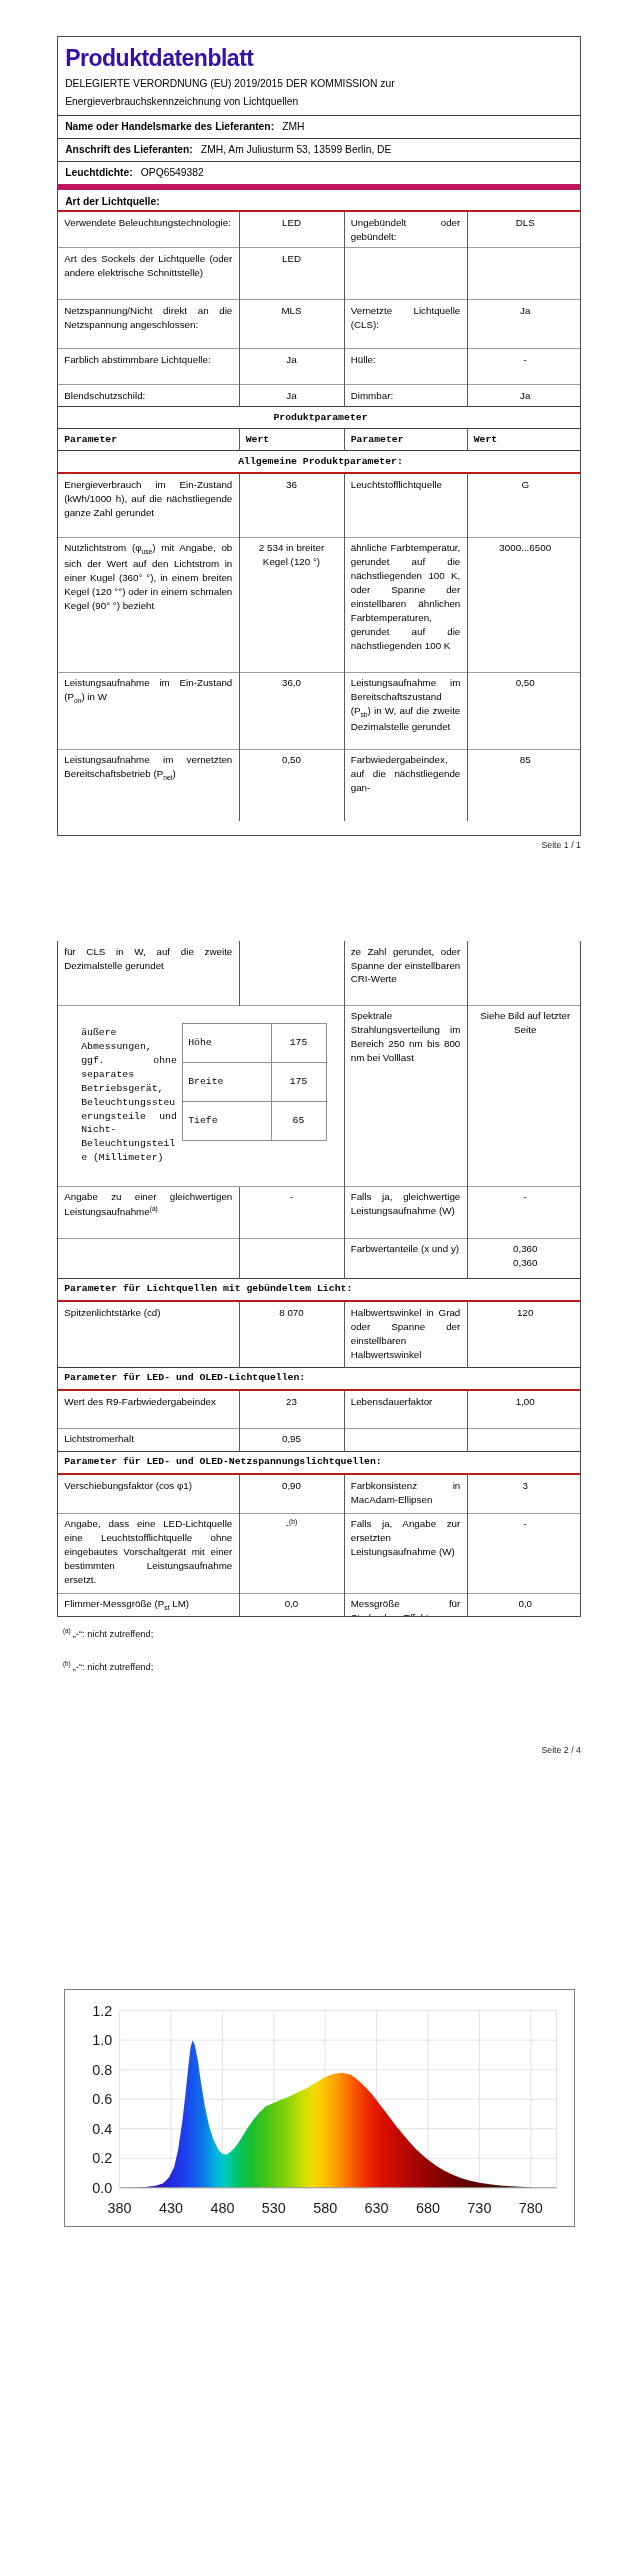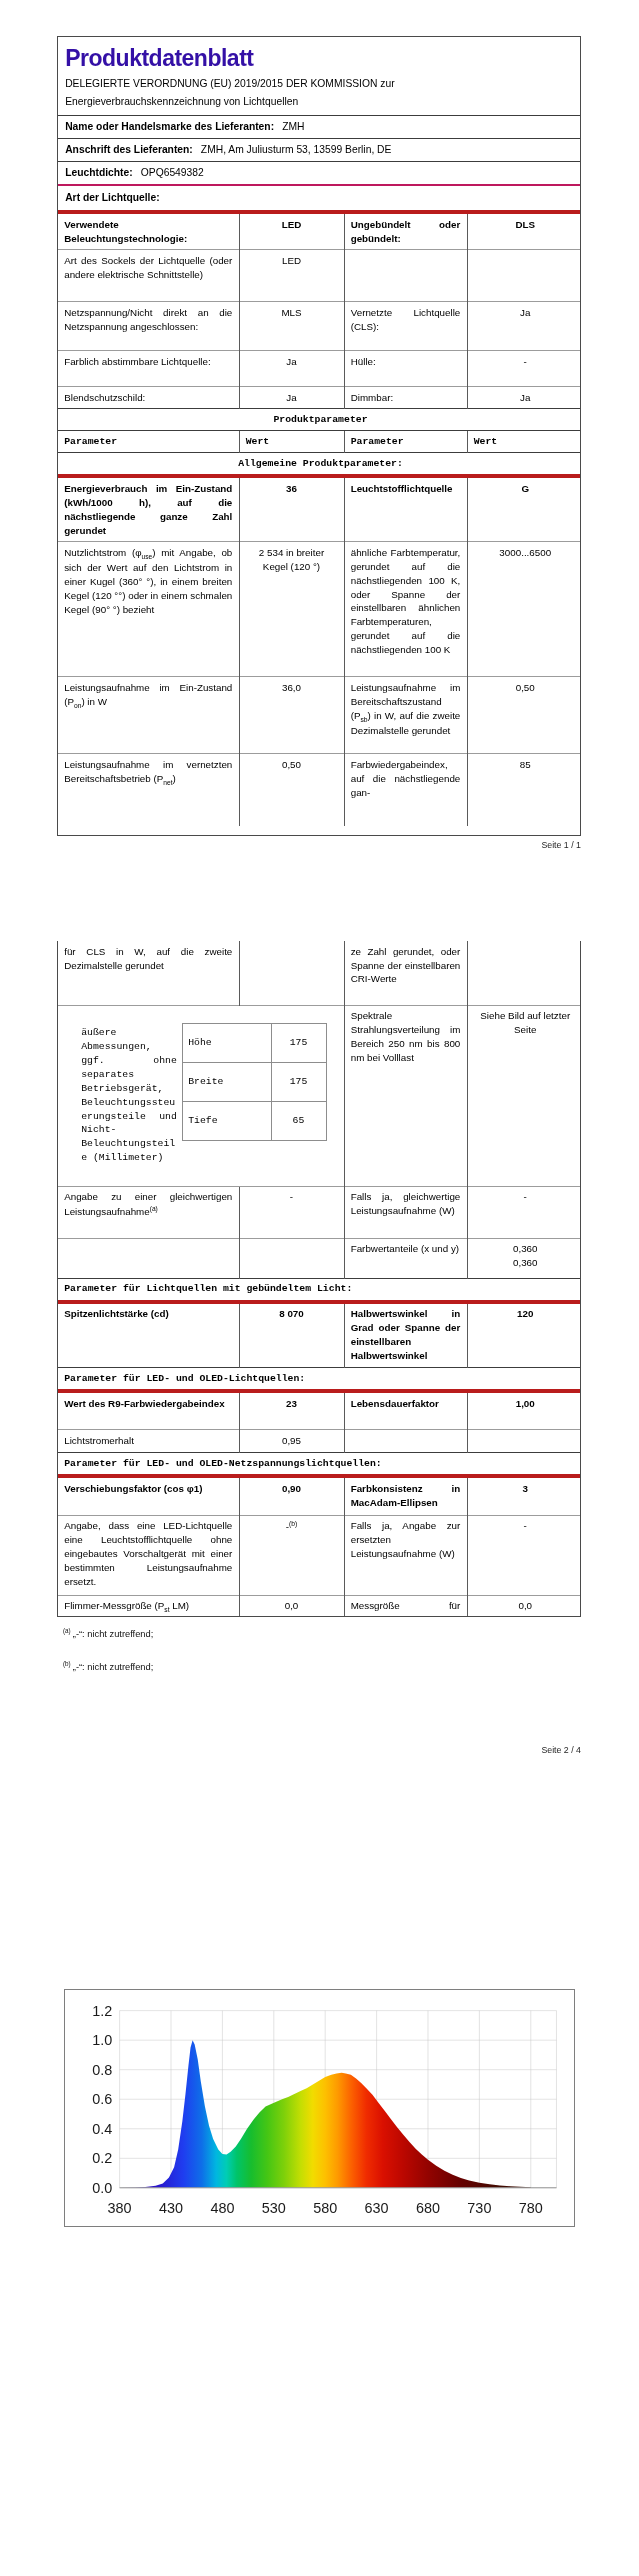--- a/index.html
+++ b/index.html
@@ -15,29 +15,29 @@
   .pagenum { position:absolute; right:58px; font-size:8.8px; color:#1e1e1e; }
 
   
   .hd { height:78px; padding:8.2px 7.2px 0; }
   .hd h1 { font-size:23px; font-weight:bold; color:var(--title-color,#3410a6); letter-spacing:-0.5px; }
   .hd .sub { font-size:10.3px; margin-top:4.6px; line-height:1.35; }
   .kv { height:23px; border-top:1px solid #3c3c3c; padding:4.6px 7.2px 0; font-size:10.3px; white-space:nowrap; overflow:hidden; }
   .kv.first { border-top-width:1.5px; }
   .kv b { font-weight:bold; }
   .kv span { margin-left:5.2px; }
-  .secrow { height:26px; border-top:2px solid #be185d; padding:5.7px 7.2px 0; font-size:10.3px; font-weight:bold; }
+  .secrow { height:26px; border-top:6px solid #be185d; padding:5.7px 7.2px 0; font-size:10.3px; font-weight:bold; }
 
   
   table.t { width:100%; border-collapse:collapse; table-layout:fixed; }
   .t td { vertical-align:top; padding:3.6px 6.2px; font-size:9.8px; line-height:1.42;
           hyphens:auto; overflow-wrap:break-word; }
   .t td + td { border-left:0.5px solid #5a5a5a; }
   .t tr.r  > td { border-top:0.5px solid #9c9c9c; }
-  .t tr.rb > td { border-top:4px solid #b91c1c;font-weight:bold; }
+  .t tr.rb > td { border-top:2px solid #b91c1c; }
   .t td.l { text-align:justify; }
   .t td.v { text-align:center; }
   .t tr.h > td { font-weight:bold; border-top:1px solid #3c3c3c;font-family:Liberation Mono, monospace; }
   .t tr.hc > td { text-align:center; }
   sub { font-size:0.68em; }
   sup { font-size:0.68em; }
 
   
   .dimwrap { display:flex; align-items:flex-start; }
   .dimlabel { width:107px; padding:3.6px 5.2px 3.6px 6.2px; text-align:justify; font-size:9.8px; line-height:1.42; hyphens:auto; overflow-wrap:break-word; }

